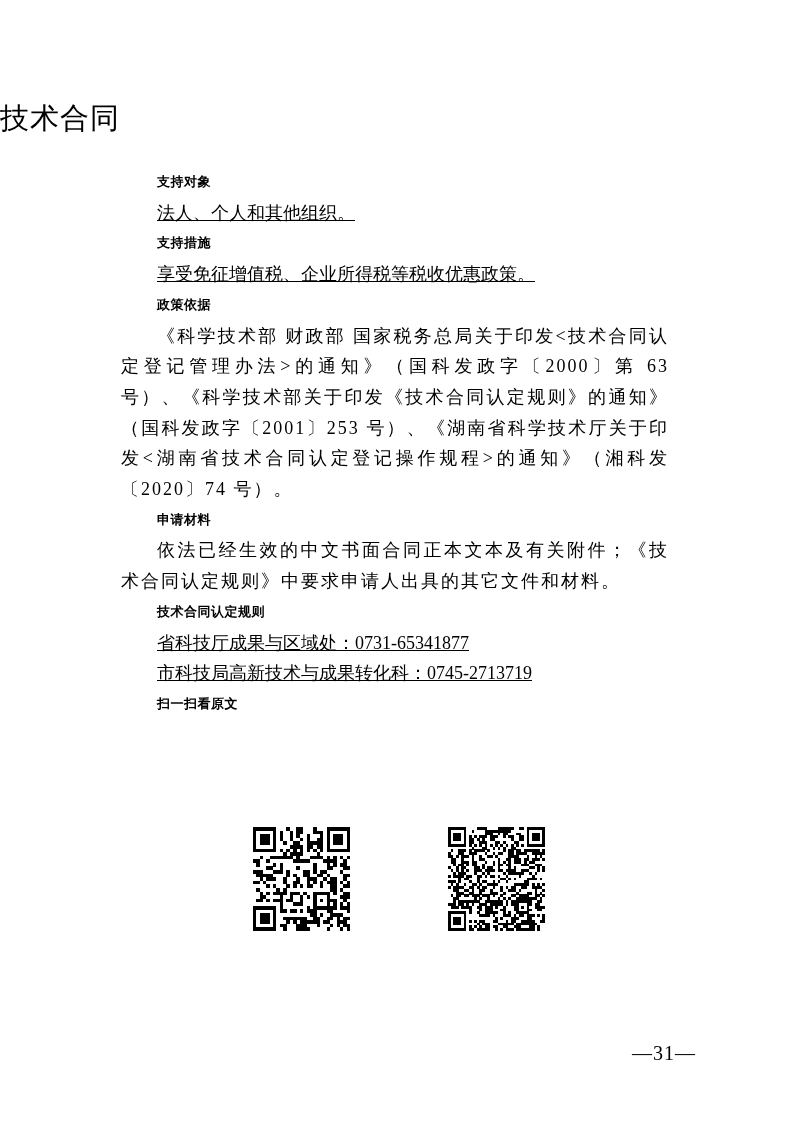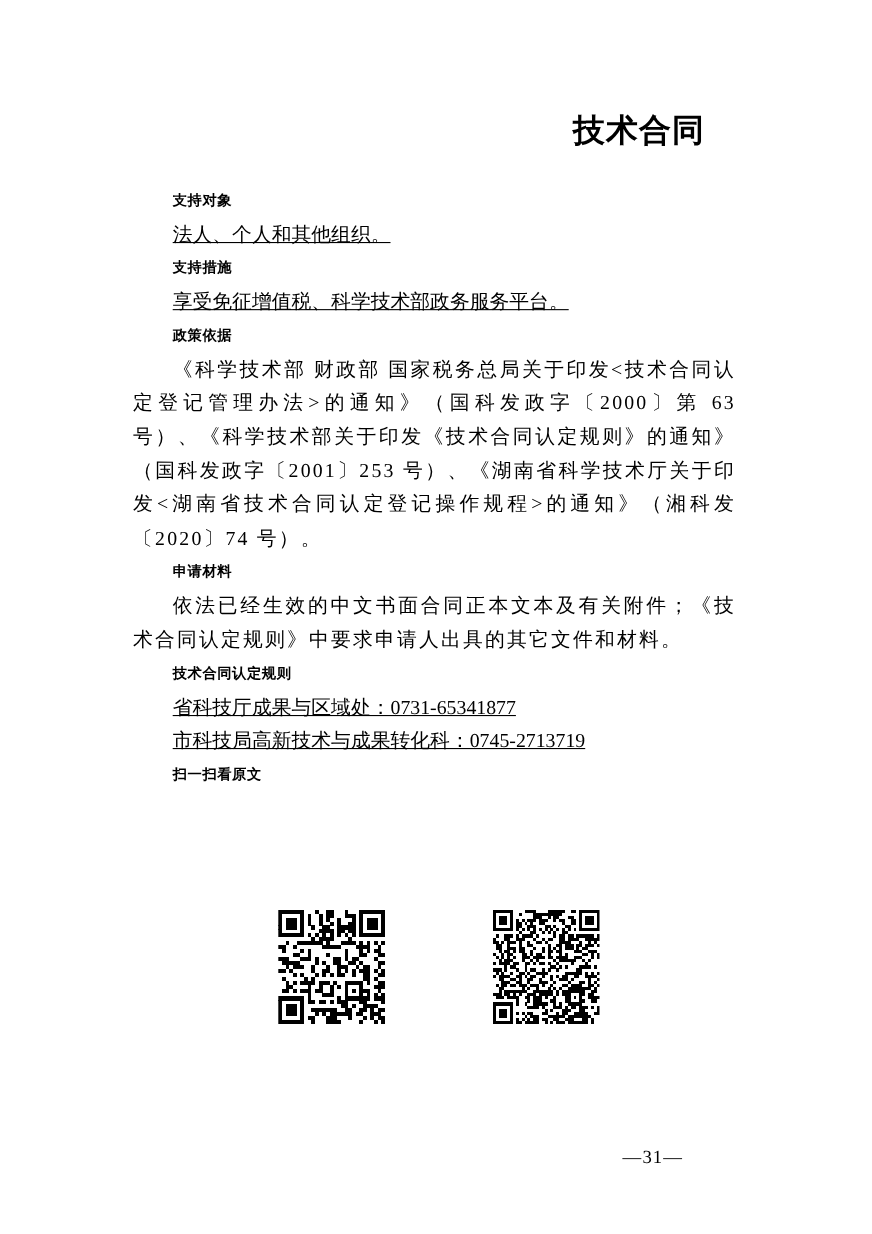--- a/index.html
+++ b/index.html
@@ -8,23 +8,23 @@
     background: #ffffff;
     color: #000000;
     position: relative;
     overflow: hidden;
     font-family: "Liberation Serif", "DejaVu Serif", serif;
   }
   .doc-title {
     position: absolute;
     top: 99px; left: 0; width: 641px;
     margin: 0;
-    text-align: right;
+    text-align: left;
     font-size: 29px;
-    font-weight: 700;
+    font-weight: 400;
     letter-spacing: 1px;
     font-family: "Liberation Serif", "DejaVu Serif", serif;
   }
   .content {
     position: absolute;
     top: 167px; left: 121px; width: 548px;
     font-size: 18px;
     line-height: 30.7px;
   }
   .content h2 {
@@ -51,39 +51,39 @@
   .qr-row {
     position: absolute;
     top: 827px; left: 253px;
     display: flex;
     gap: 98px;
   }
   .qr { width: 97px; height: 104px; background: #ffffff; }
   .qr svg { display: block; width: 100%; height: 100%; }
   .page-number {
     position: absolute;
-    top: 1042px; left: 566px;
-    font-size: 17px;
+    top: 1042px; left: 632px;
+    font-size: 20px;
     letter-spacing: 1px;
   }
 </style>
 </head>
 <body>
 
 <div>
 
   <h1 class="doc-title">技术合同</h1>
 
   <main class="content">
 
     <h2>支持对象</h2>
     <p class="tight">法人、个人和其他组织。</p>
 
     <h2>支持措施</h2>
-    <p class="tight">享受免征增值税、科学技术部政务服务平台。</p>
+    <p class="tight">享受免征增值税、企业所得税等税收优惠政策。</p>
 
     <h2>政策依据</h2>
     <p>《科学技术部 财政部 国家税务总局关于印发&lt;技术合同认定登记管理办法&gt;的通知》（国科发政字〔2000〕第 63 号）、《科学技术部关于印发《技术合同认定规则》的通知》（国科发政字〔2001〕253 号）、《湖南省科学技术厅关于印发&lt;湖南省技术合同认定登记操作规程&gt;的通知》（湘科发〔2020〕74 号）。</p>
 
 
     <h2>申请材料</h2>
     <p>依法已经生效的中文书面合同正本文本及有关附件；《技术合同认定规则》中要求申请人出具的其它文件和材料。</p>
 
     <h2>技术合同认定规则</h2>
     <p class="tight">省科技厅成果与区域处：0731-65341877</p>

